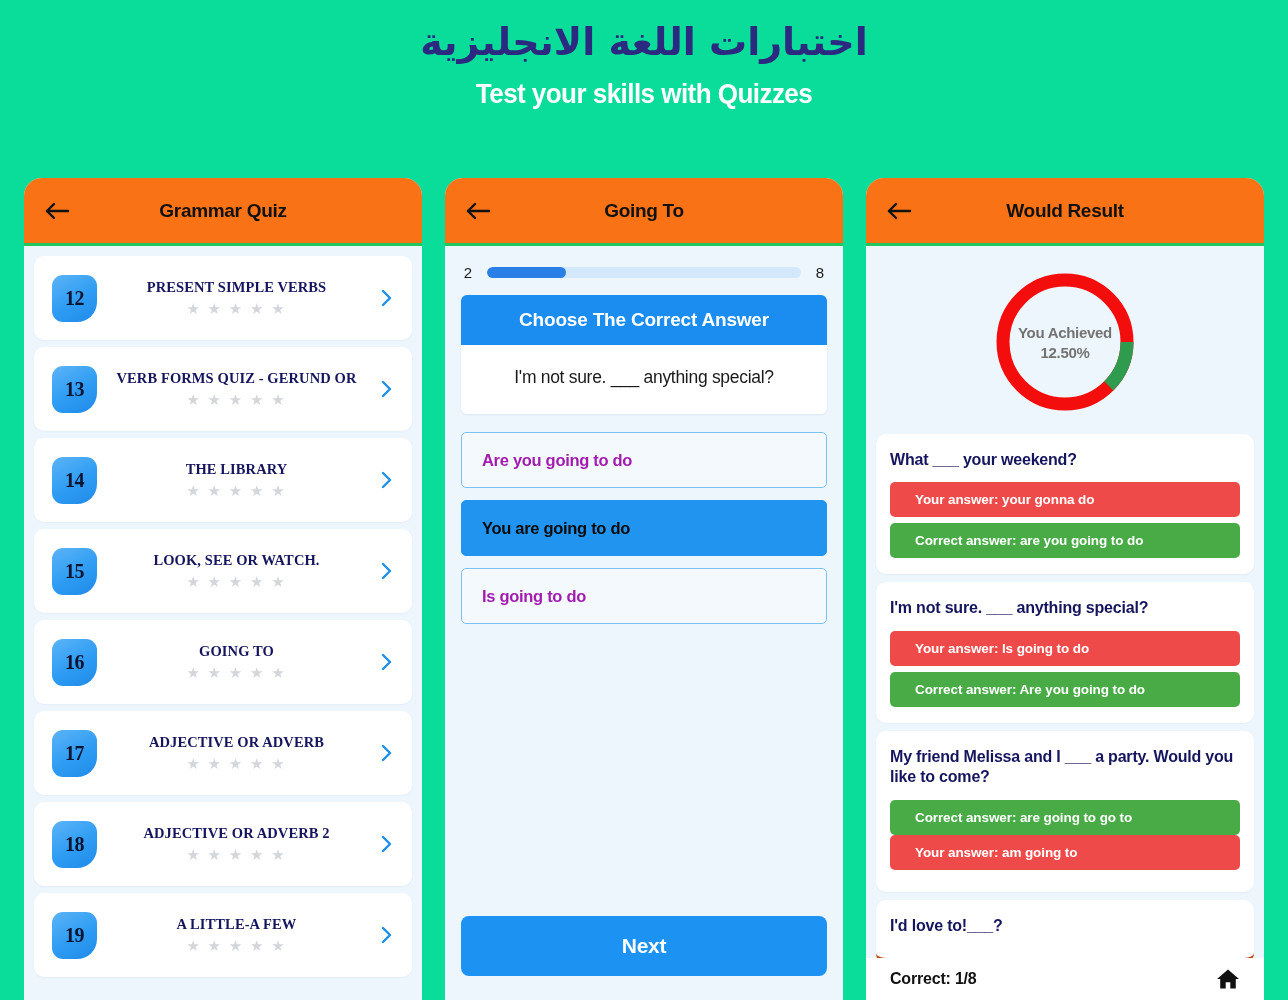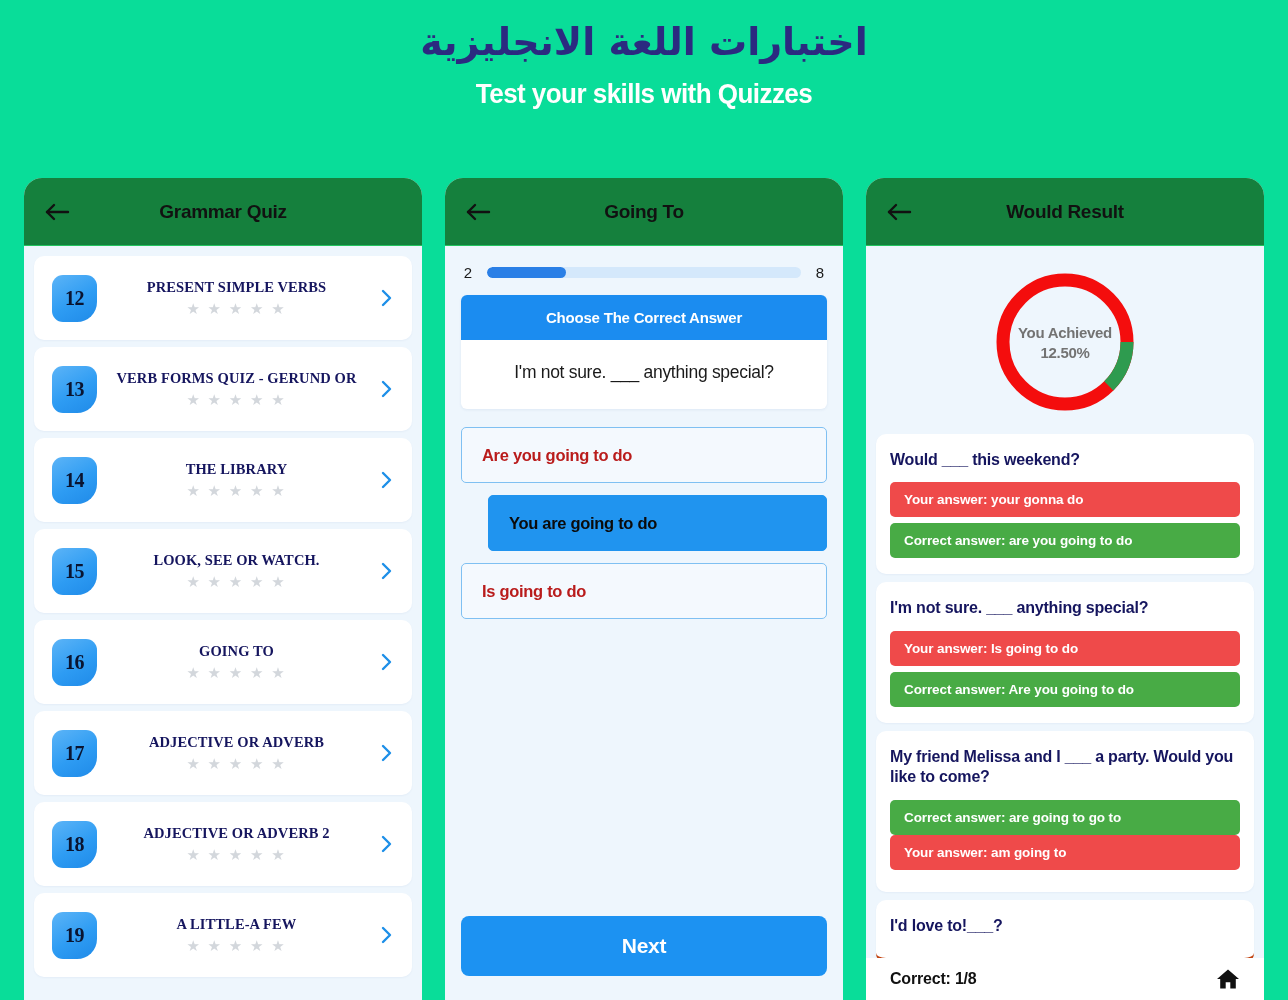--- a/index.html
+++ b/index.html
@@ -57,26 +57,26 @@
     overflow: hidden;
     position: relative;
     display: flex;
     flex-direction: column;
   }
 
   
   .appbar {
     height: 68px;
     flex: 0 0 68px;
-    background: #15803d;
+    background: #f97316;
     display: flex;
     align-items: center;
     padding: 0 18px;
     position: relative;
-    border-bottom: 1px solid #22c55e;
+    border-bottom: 3px solid #22c55e;
   }
   .back-arrow {
     width: 30px; height: 30px;
     display: flex; align-items: center; justify-content: center;
     cursor: pointer;
   }
   .back-arrow svg { display: block; }
   .appbar-title {
     position: absolute;
     left: 0; right: 0;
@@ -180,21 +180,21 @@
   .q-card {
     background: #ffffff;
     border-radius: 6px;
     overflow: hidden;
     box-shadow: 0 1px 3px rgba(40,80,140,0.08);
   }
   .q-banner {
     background: #1b8cf0;
     color: #ffffff;
     text-align: center;
-    font-size: 15px;
+    font-size: 19px;
     font-weight: bold;
     padding: 14px 8px;
     letter-spacing: -0.2px;
   }
   .q-text {
     padding: 22px 16px 26px 16px;
     text-align: center;
     font-size: 17.5px;
     color: #1a1a1a;
     font-weight: normal;
@@ -205,29 +205,28 @@
     height: 56px;
     background: #f4f9fe;
     border: 1px solid #7fc0f2;
     border-radius: 5px;
     display: flex;
     align-items: center;
     padding: 0 20px;
     margin-bottom: 12px;
     font-size: 16.5px;
     font-weight: bold;
-    color: #b91c1c;
+    color: #a21caf;
     letter-spacing: -0.3px;
     cursor: pointer;
   }
   .option.selected {
     background: #2094ef;
     border-color: #2094ef;
     color: #0b0b0b;
-    margin-left: 27px;
   }
   .q-spacer { flex: 1 1 auto; }
   .next-btn {
     margin: 0 0 24px 0;
     height: 60px;
     background: #1c92f2;
     border-radius: 8px;
     display: flex;
     align-items: center;
     justify-content: center;
@@ -284,21 +283,21 @@
   .res-q {
     font-size: 16px;
     font-weight: bold;
     color: #15155e;
     letter-spacing: -0.2px;
     line-height: 1.28;
     margin-bottom: 12px;
   }
   .ans-pill {
     border-radius: 5px;
-    padding: 10px 14px;
+    padding: 10px 25px;
     font-size: 13.5px;
     font-weight: bold;
     color: #ffffff;
     letter-spacing: -0.1px;
     margin-bottom: 6px;
   }
   .ans-wrong { background: #ef4a4a; }
   .ans-right { background: #48ab45; margin-bottom: 0; }
   .res-card.last { padding-bottom: 22px; border-bottom: 5px solid #c2410c; }
   .res-card.last .res-q { margin-bottom: 0; }
@@ -507,21 +506,21 @@
           <div class="donut-center">
             <div>You Achieved</div>
             <div>12.50%</div>
           </div>
         </div>
       </div>
 
       <div class="result-cards">
 
         <div class="res-card">
-          <div class="res-q">Would ___ this weekend?</div>
+          <div class="res-q">What ___ your weekend?</div>
           <div class="ans-pill ans-wrong">Your answer: your gonna do</div>
           <div class="ans-pill ans-right">Correct answer: are you going to do</div>
         </div>
 
         <div class="res-card">
           <div class="res-q">I'm not sure. ___ anything special?</div>
           <div class="ans-pill ans-wrong">Your answer: Is going to do</div>
           <div class="ans-pill ans-right">Correct answer: Are you going to do</div>
         </div>
 

